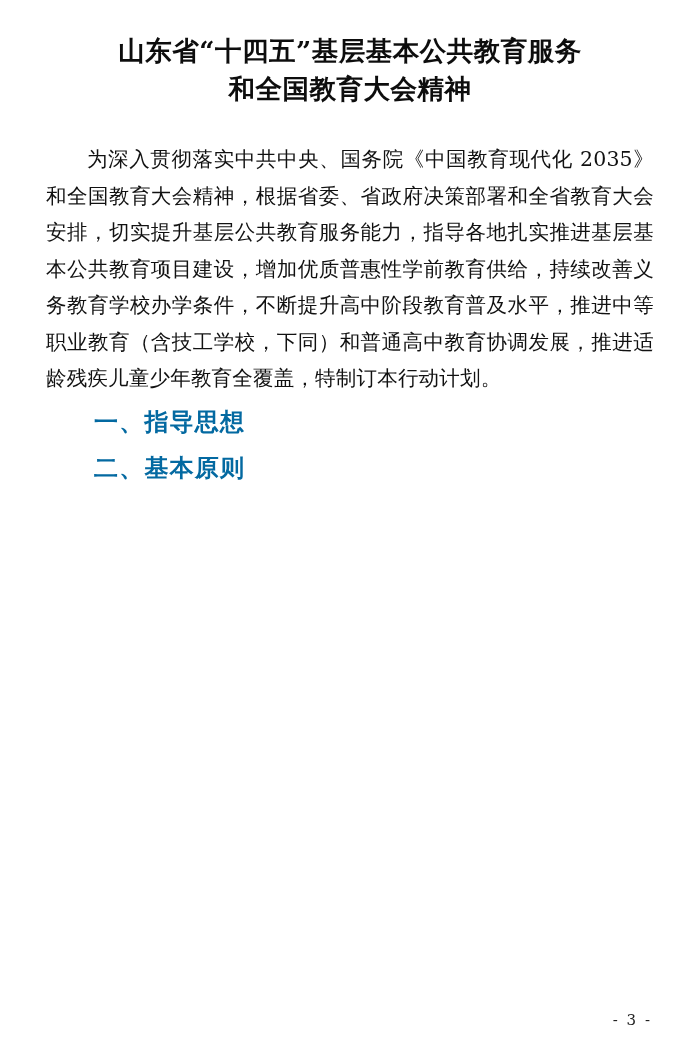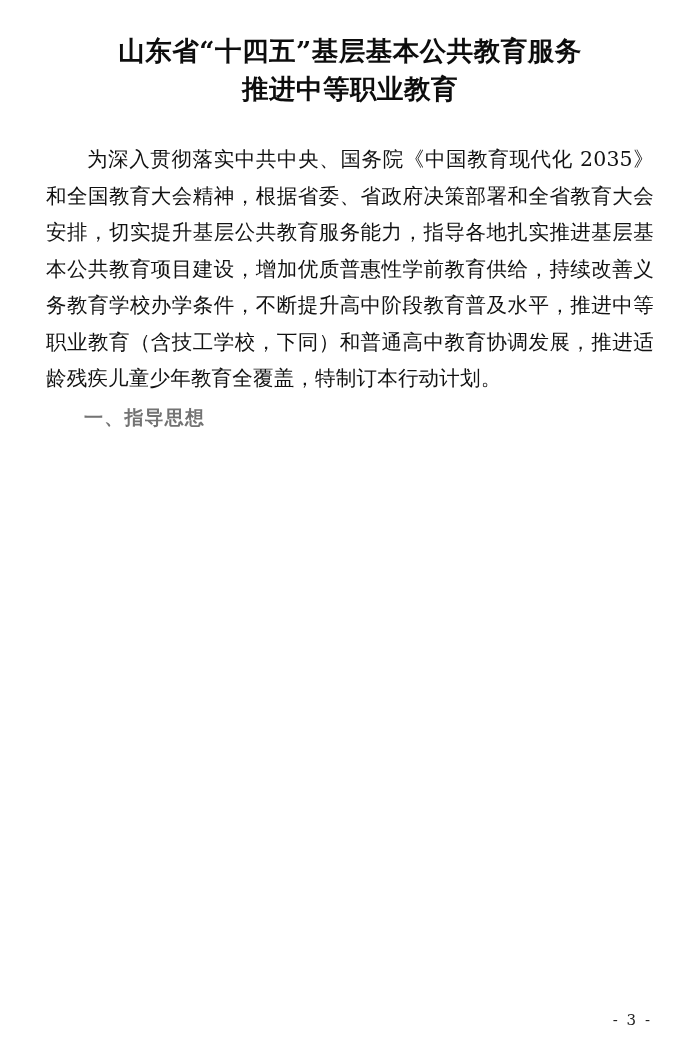--- a/index.html
+++ b/index.html
@@ -43,46 +43,47 @@
     font-size: 20.5px;
     line-height: 1.78;
     text-align: justify;
     text-align-last: left;
     text-indent: 2em;
     margin: 6px 0 1px 0;
     letter-spacing: 0.2px;
     color: #111;
   }
   p.heading {
-    font-size: 19px;
+    font-size: 24px;
     line-height: 1.78;
     font-weight: bold;
     text-indent: 2em;
     margin: 4px 0 1px 0;
     letter-spacing: 1.2px;
-    color: #737373;
+    color: #0369a1;
   }
   .page-number {
     position: absolute;
     bottom: 24px;
     right: 48px;
     font-size: 15px;
     letter-spacing: 2px;
     color: #222;
   }
 </style>
 </head>
 <body>
 
 <div class="page">
 
   <h1 class="doc-title">
     <span class="line">山东省“十四五”基层基本公共教育服务</span>
-    <span class="line">推进中等职业教育</span>
+    <span class="line">和全国教育大会精神</span>
   </h1>
 
   <div class="body-block">
     <p class="para">为深入贯彻落实中共中央、国务院《中国教育现代化 2035》和全国教育大会精神，根据省委、省政府决策部署和全省教育大会安排，切实提升基层公共教育服务能力，指导各地扎实推进基层基本公共教育项目建设，增加优质普惠性学前教育供给，持续改善义务教育学校办学条件，不断提升高中阶段教育普及水平，推进中等职业教育（含技工学校，下同）和普通高中教育协调发展，推进适龄残疾儿童少年教育全覆盖，特制订本行动计划。</p>
     <p class="heading">一、指导思想</p>
+    <p class="heading">二、基本原则</p>
   </div>
 
   <div class="page-number">- 3 -</div>
 </div>
 
 </body></html>

